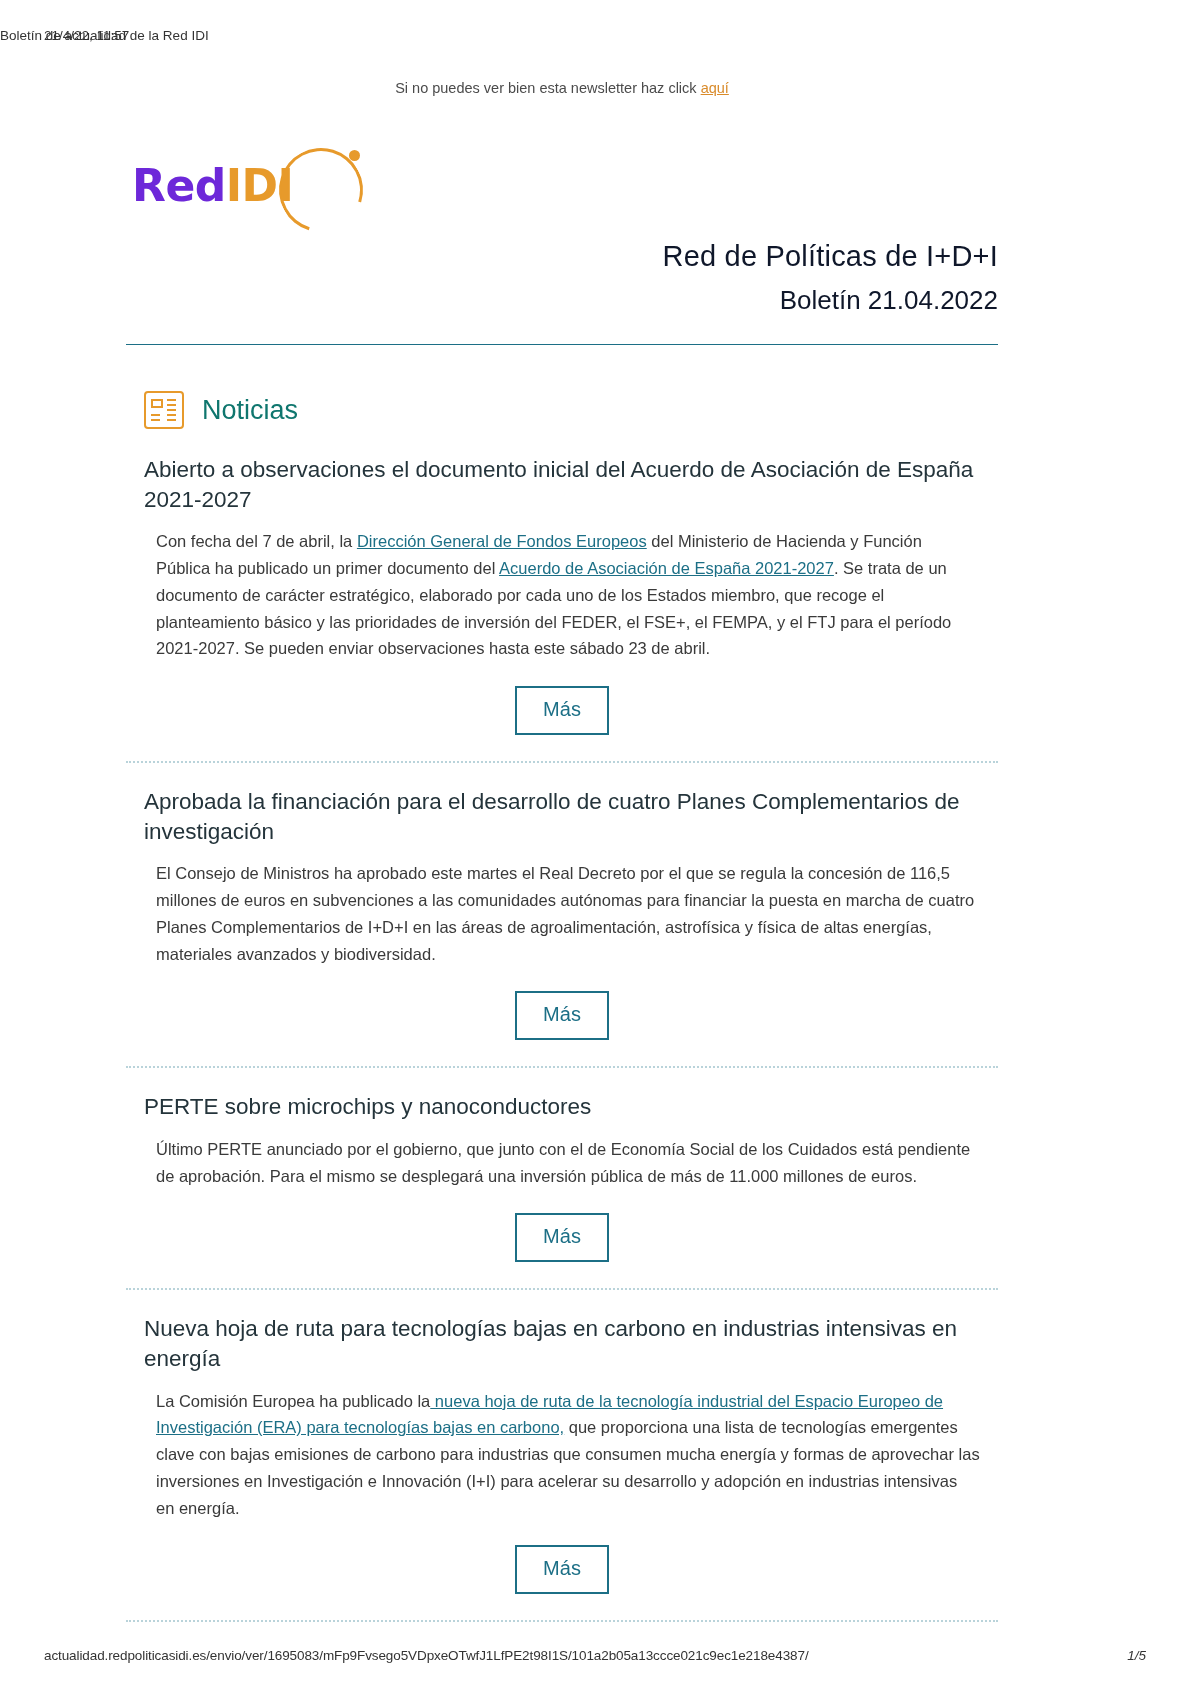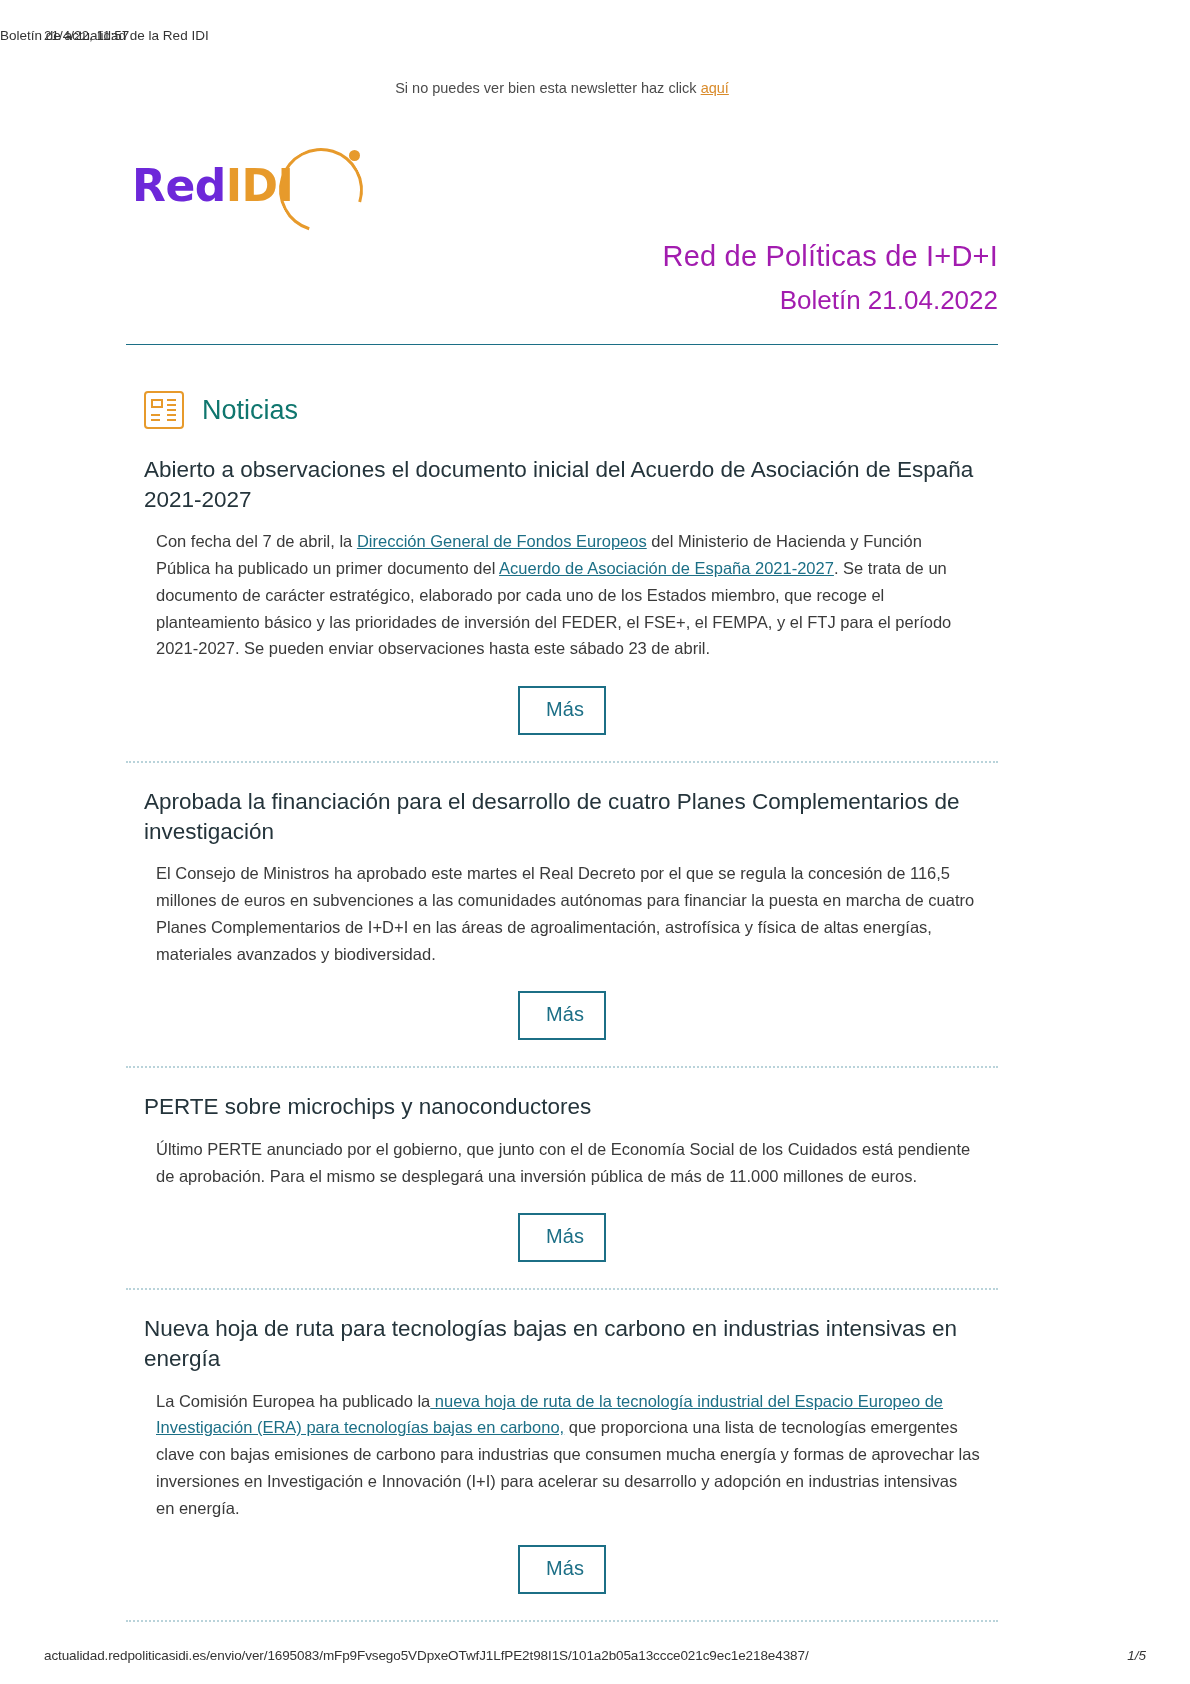--- a/index.html
+++ b/index.html
@@ -120,21 +120,21 @@
     left: 223px;
     top: 12px;
     width: 11px;
     height: 11px;
     border-radius: 50%;
     background: #e79a2b;
   }
 
   .title-block {
     text-align: right;
-    color: #a21caf;
+    color: #0f172a;
     margin-top: 6px;
   }
   .title-main {
     font-size: 29px;
     font-weight: 400;
     letter-spacing: 0.2px;
   }
   .title-sub {
     font-size: 26px;
     font-weight: 400;
@@ -221,21 +221,21 @@
   .more-wrap {
     text-align: center;
     margin: 24px 0 26px 0;
   }
   .more-btn {
     display: inline-block;
     border: 2px solid #1c6f86;
     color: #1c6f86;
     background: #ffffff;
     font-size: 20px;
-    padding: 10px 20px 12px 26px;
+    padding: 10px 26px 12px 26px;
     cursor: pointer;
     font-family: "Liberation Sans", sans-serif;
   }
 </style>
 </head>
 <body>
 
 <div class="page">
 
   <div class="print-header">

